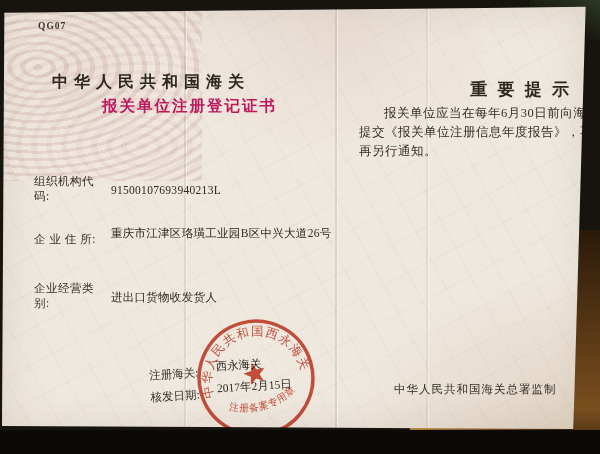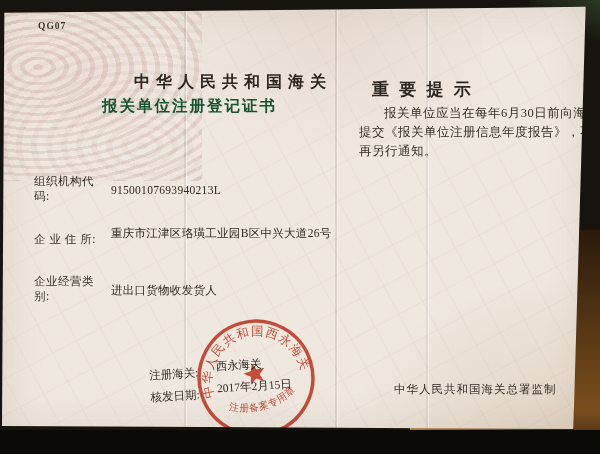--- a/index.html
+++ b/index.html
@@ -33,33 +33,33 @@
   .corner-warm{position:absolute;right:0;bottom:0;width:240px;height:160px;
     background:radial-gradient(ellipse at 100% 100%,rgba(150,108,55,.18),rgba(0,0,0,0) 70%);}
   .crease{position:absolute;top:0;bottom:0;width:2px;background:rgba(90,70,55,.10);box-shadow:1px 0 1px rgba(255,255,255,.45);}
   .crease.c1{left:182px;}
   .crease.c2{left:333px;background:rgba(90,70,55,.13);}
   .crease.c3{left:424px;background:rgba(90,70,55,.07);}
 
   .t{position:absolute;color:#322d26;white-space:nowrap;}
   .form-code{left:36px;top:15px;font-size:9.5px;letter-spacing:1px;font-weight:bold;color:#3b342b;}
 
-  .title1{left:50px;top:66px;width:275px;text-align:right;font-size:16px;font-weight:600;letter-spacing:1px;color:#2b2620;white-space:nowrap;}
-  .title2{left:50px;top:90px;width:275px;text-align:center;font-size:15.5px;font-weight:600;letter-spacing:2px;color:#14532d;}
+  .title1{left:50px;top:66px;width:275px;text-align:left;font-size:16px;font-weight:600;letter-spacing:1px;color:#2b2620;white-space:nowrap;}
+  .title2{left:50px;top:90px;width:275px;text-align:center;font-size:15.5px;font-weight:600;letter-spacing:2px;color:#be185d;}
 
   .row{position:absolute;left:32px;font-size:11.5px;}
   .row .lbl{display:inline-block;width:74px;letter-spacing:.5px;color:#35302a;}
   .row .val{display:inline-block;transform:translateY(-6px);color:#2d2822;letter-spacing:.3px;}
 
   .issue{position:absolute;left:148px;top:358px;transform:rotate(-3.5deg);font-size:11.5px;}
   .issue .irow{position:relative;margin-bottom:7px;}
   .issue .lbl{display:inline-block;width:64px;color:#35302a;}
   .issue .val{display:inline-block;transform:translateY(-5px);color:#2d2822;}
 
-  .notice-title{left:370px;top:72px;width:200px;text-align:left;font-size:17px;font-weight:700;letter-spacing:3px;color:#2b2620;}
+  .notice-title{left:370px;top:72px;width:200px;text-align:right;font-size:17px;font-weight:700;letter-spacing:3px;color:#2b2620;}
   .notice-body{position:absolute;left:357px;top:98px;width:236px;font-size:12.5px;line-height:19px;
     color:#332e27;letter-spacing:.5px;white-space:normal;}
   .notice-body .ln{white-space:nowrap;}
   .notice-body .ln.first{text-indent:2em;}
   .notice-footer{left:392px;top:376px;width:185px;text-align:left;font-size:11.5px;letter-spacing:1px;color:#332e27;}
 
   .stamp{position:absolute;left:192px;top:310px;width:124px;height:124px;
     transform:rotate(-16deg);opacity:.84;mix-blend-mode:multiply;}
 </style>
 </head>
@@ -86,21 +86,21 @@
     <div class="t title2">报关单位注册登记证书</div>
 
     <div class="row" style="top:168px">
       <span class="lbl">组织机构代码:</span>
       <span class="val">91500107693940213L</span>
     </div>
     <div class="row" style="top:226px">
       <span class="lbl">企 业 住 所:</span>
       <span class="val">重庆市江津区珞璜工业园B区中兴大道26号</span>
     </div>
-    <div class="row" style="top:268px">
+    <div class="row" style="top:275px">
       <span class="lbl">企业经营类别:</span>
       <span class="val">进出口货物收发货人</span>
     </div>
 
     <div class="issue">
       <div class="irow">
         <span class="lbl">注册海关:</span>
         <span class="val">西永海关</span>
       </div>
       <div class="irow">

